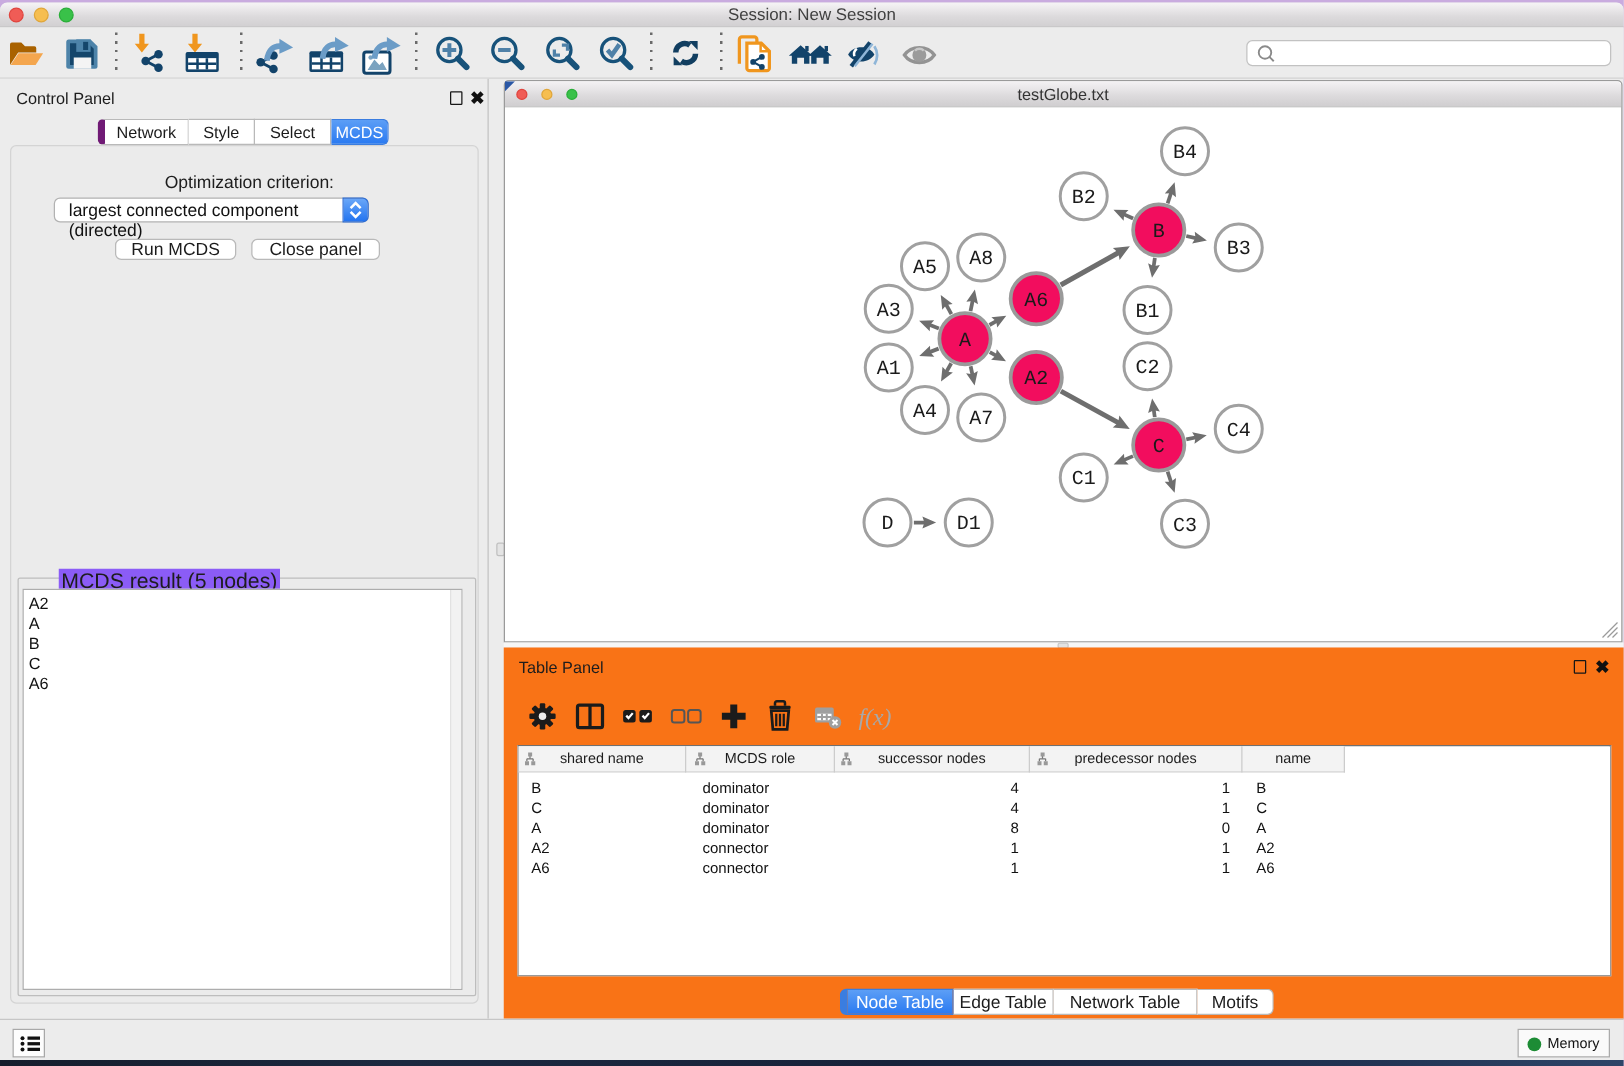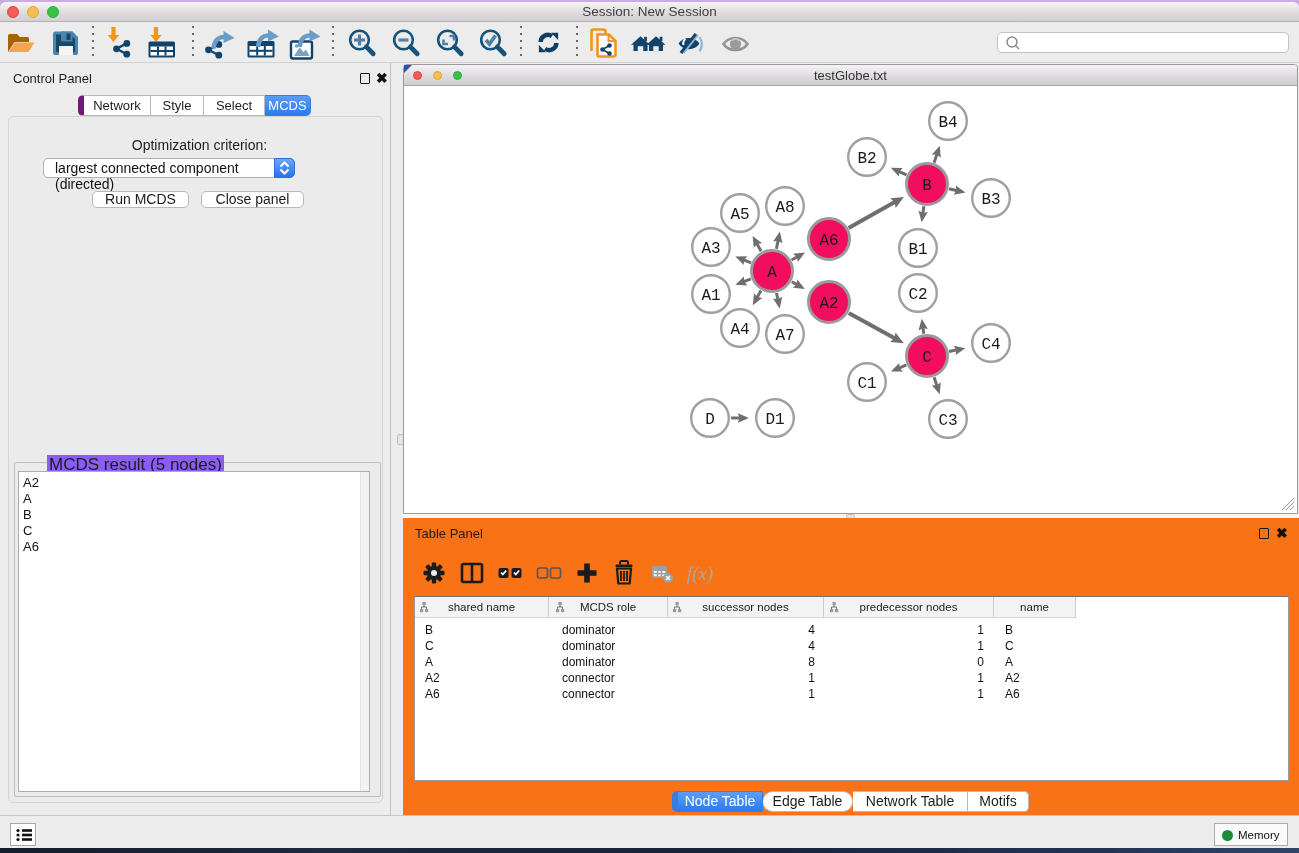--- a/index.html
+++ b/index.html
@@ -404,21 +404,21 @@
         </g>
       </svg>
     <div class="rowtext" style="left:10px;top:25px;line-height:16px;">B<br>C<br>A<br>A2<br>A6</div>
     <div class="rowtext" style="left:147px;top:25px;line-height:16px;">dominator<br>dominator<br>dominator<br>connector<br>connector</div>
     <div class="rowtext" style="left:328px;top:25px;line-height:16px;width:72px;text-align:right;">4<br>4<br>8<br>1<br>1</div>
     <div class="rowtext" style="left:497px;top:25px;line-height:16px;width:72px;text-align:right;">1<br>1<br>0<br>1<br>1</div>
     <div class="rowtext" style="left:590px;top:25px;line-height:16px;">B<br>C<br>A<br>A2<br>A6</div>
   </div>
   <div class="tabs" style="left:269px;top:273px;font-size:14px;">
     <div class="tab first sel" style="width:91px;">Node Table</div>
-    <div class="tab" style="width:90px;border-radius:10px;">Edge Table</div>
+    <div class="tab" style="width:80px;">Edge Table</div>
     <div class="tab" style="width:115px;">Network Table</div>
     <div class="tab last" style="width:61px;">Motifs</div>
   </div>
 </div>
 
 <div class="statusbar">
   <div class="abs" style="left:10px;top:7px;width:26px;height:23px;background:#fdfdfd;border:1px solid #a8a8a8;">
     <svg width="16" height="14" style="position:absolute;left:5px;top:4px">
       <circle cx="2" cy="2.5" r="1.6" fill="#111"></circle>
         <rect x="6" y="1.2" width="10" height="2.6" fill="#111"></rect>

